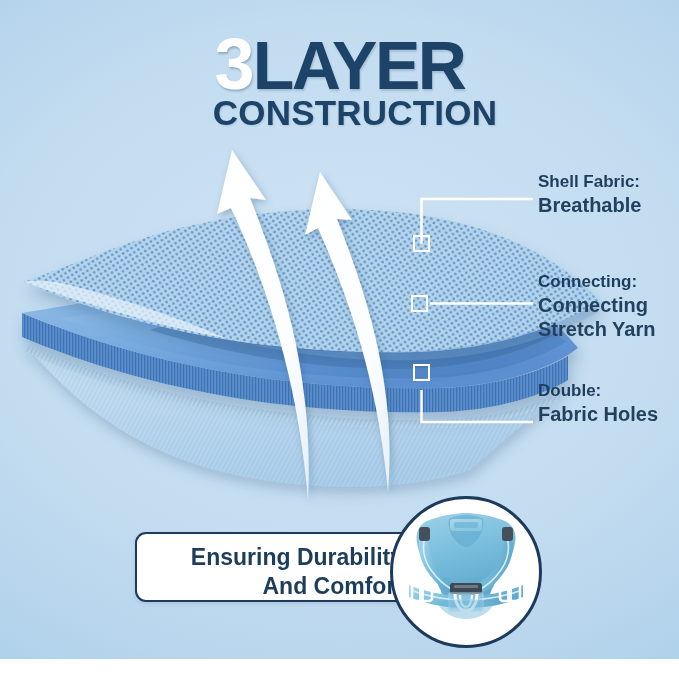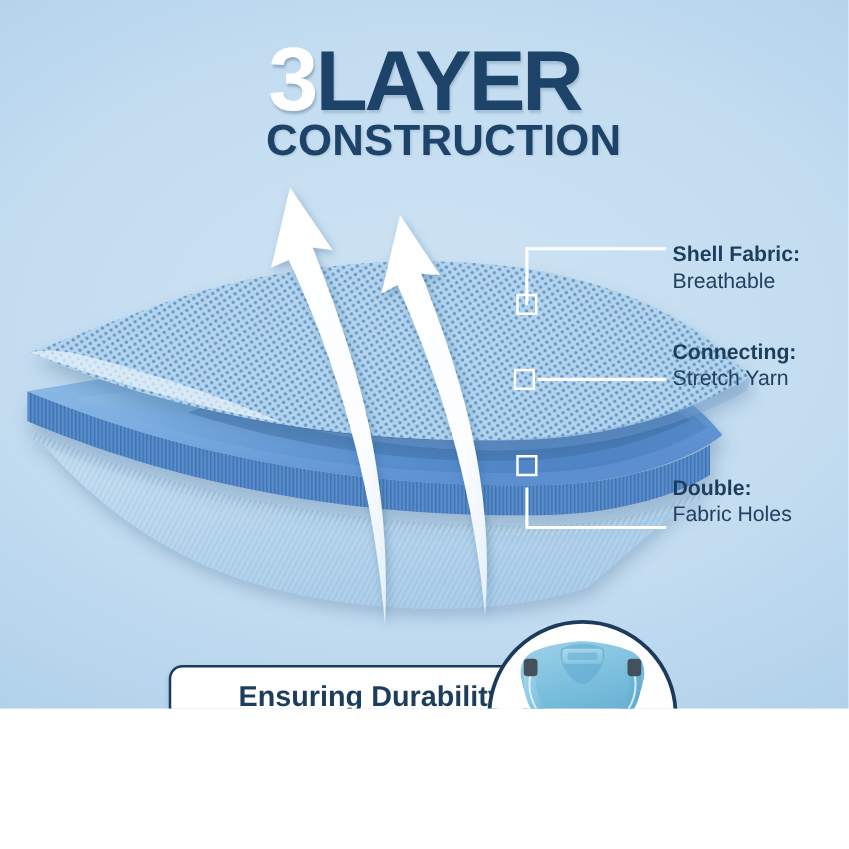--- a/index.html
+++ b/index.html
@@ -3,21 +3,21 @@
 <meta charset="utf-8">
 <style>
   html, body {
     margin: 0;
     padding: 0;
     background: #ffffff;
   }
   #infographic {
     position: relative;
     width: 679px;
-    height: 567px;
+    height: 659px;
     overflow: hidden;
     font-family: "Liberation Sans", sans-serif;
     background:
       radial-gradient(ellipse 120% 95% at 50% 46%, #cfe4f4 0%, #c3dcf0 42%, #a9cde9 82%, #9cc5e5 100%);
   }
 
   
   .header {
     position: absolute;
     left: 0;
@@ -88,22 +88,22 @@
   }
   .callout-title {
     display: block;
     font-size: 17px;
     font-weight: bold;
     color: #1d3d5c;
     white-space: nowrap;
   }
   .callout-body {
     display: block;
-    font-size: 17px;
-    font-weight: normal;
+    font-size: 20px;
+    font-weight: bold;
     color: #22415f;
     white-space: nowrap;
   }
 
   
   .banner {
     position: absolute;
     left: 135px;
     top: 532px;
     width: 286px;
@@ -294,30 +294,31 @@
 
   <div class="header">
     <span class="header-line1">
       <span class="hl-three">3</span><span class="hl-layer">LAYER</span>
     </span>
     <span class="header-line2">CONSTRUCTION</span>
   </div>
 
   <div class="callout">
     <div class="callout-marker" style="left:413px; top:235px;"></div>
-    <div class="callout-text" style="top:194px;">
+    <div class="callout-text" style="top:172px;">
       <span class="callout-title">Shell Fabric:</span>
       <span class="callout-body">Breathable</span>
     </div>
   </div>
 
   <div class="callout">
     <div class="callout-marker" style="left:411px; top:295px;"></div>
     <div class="callout-text" style="top:272px;">
       <span class="callout-title">Connecting:</span>
+      <span class="callout-body">Connecting</span>
       <span class="callout-body">Stretch Yarn</span>
     </div>
   </div>
 
   <div class="callout">
     <div class="callout-marker" style="left:413px; top:364px;"></div>
     <div class="callout-text" style="top:381px;">
       <span class="callout-title">Double:</span>
       <span class="callout-body">Fabric Holes</span>
     </div>

